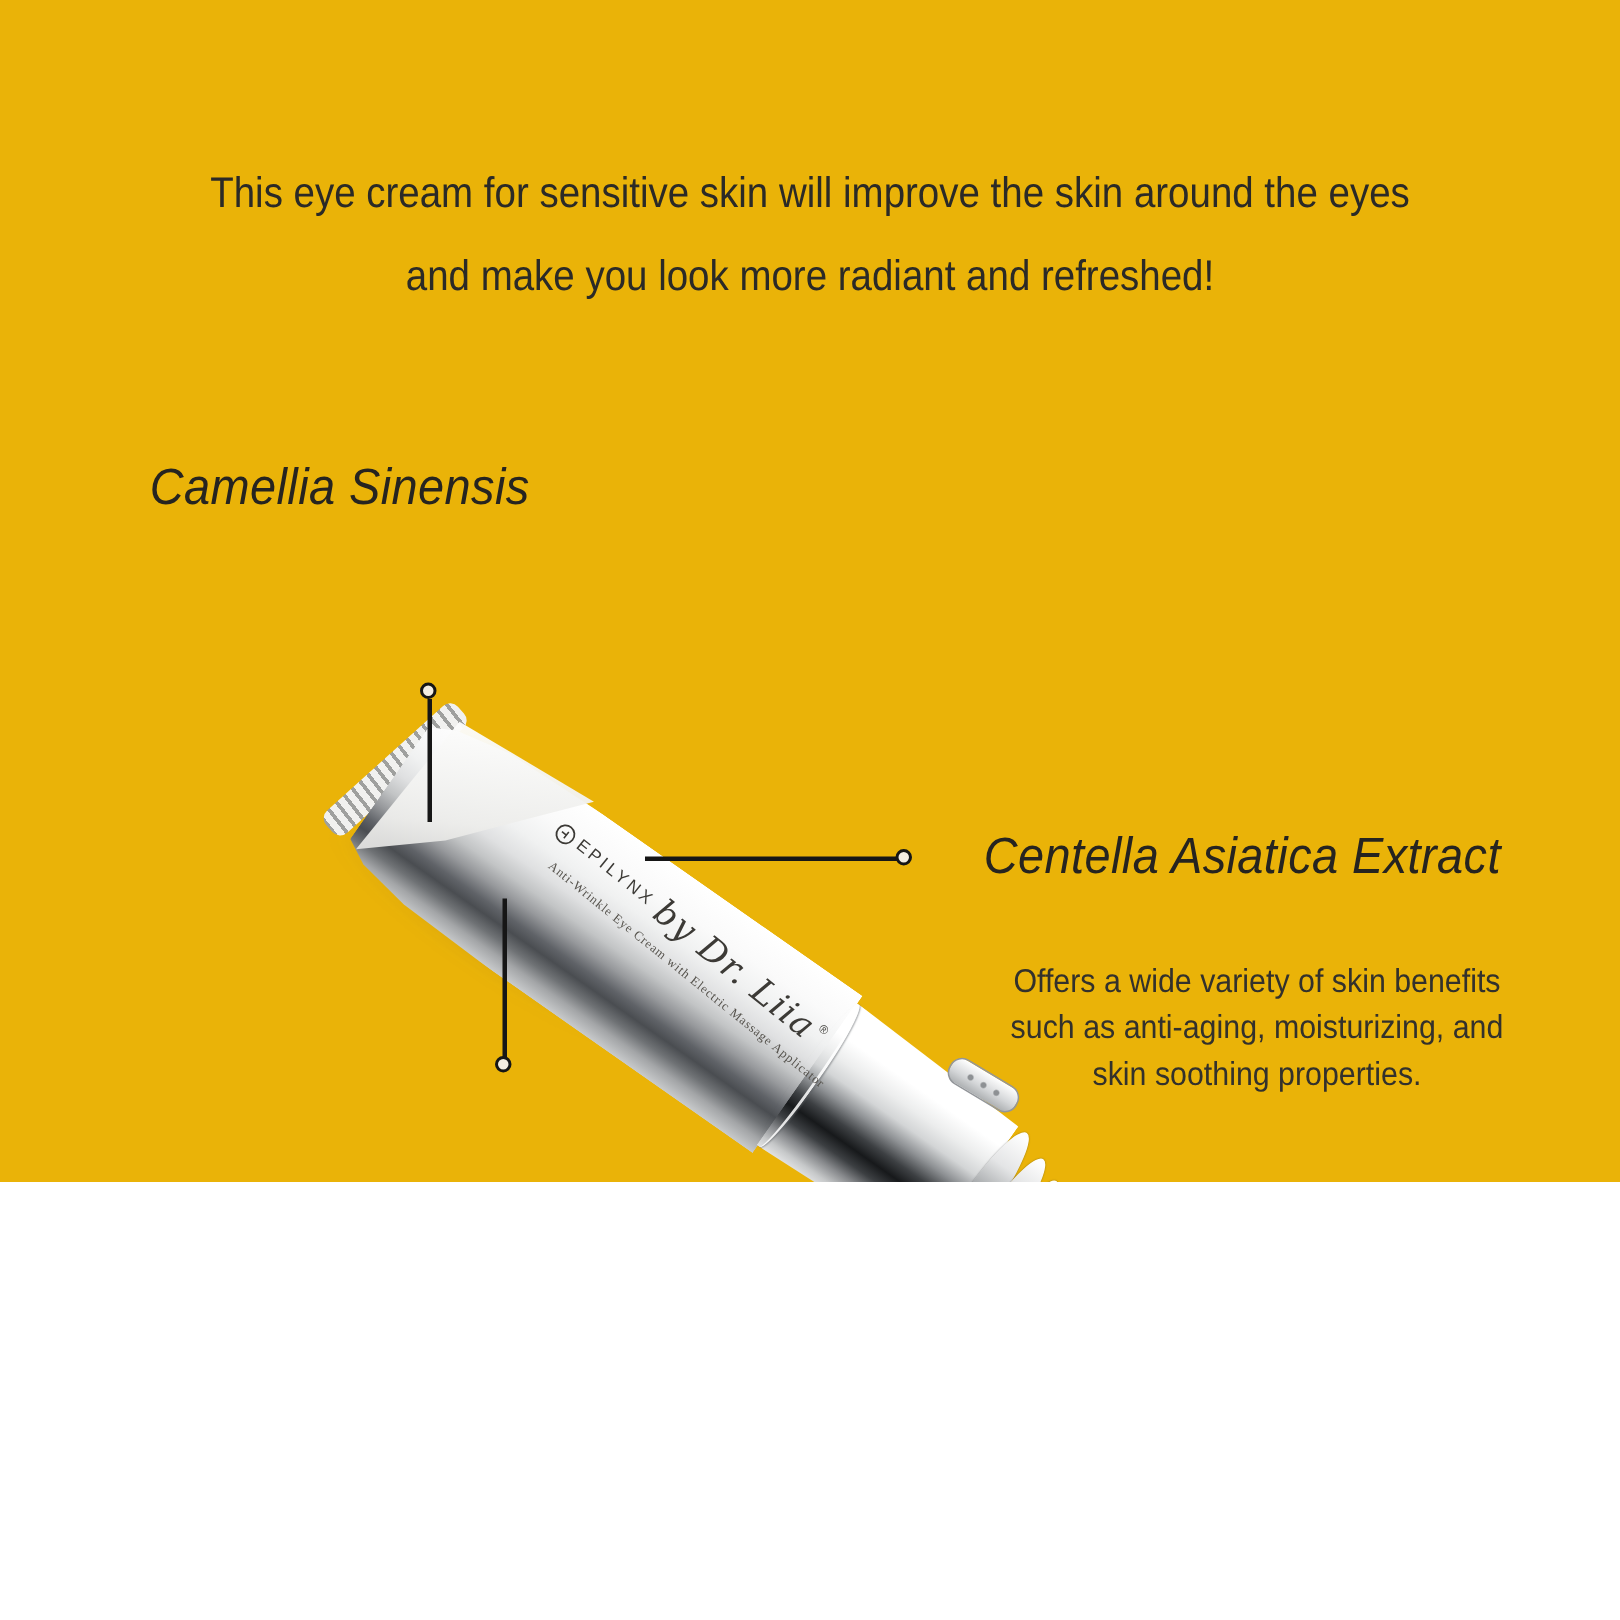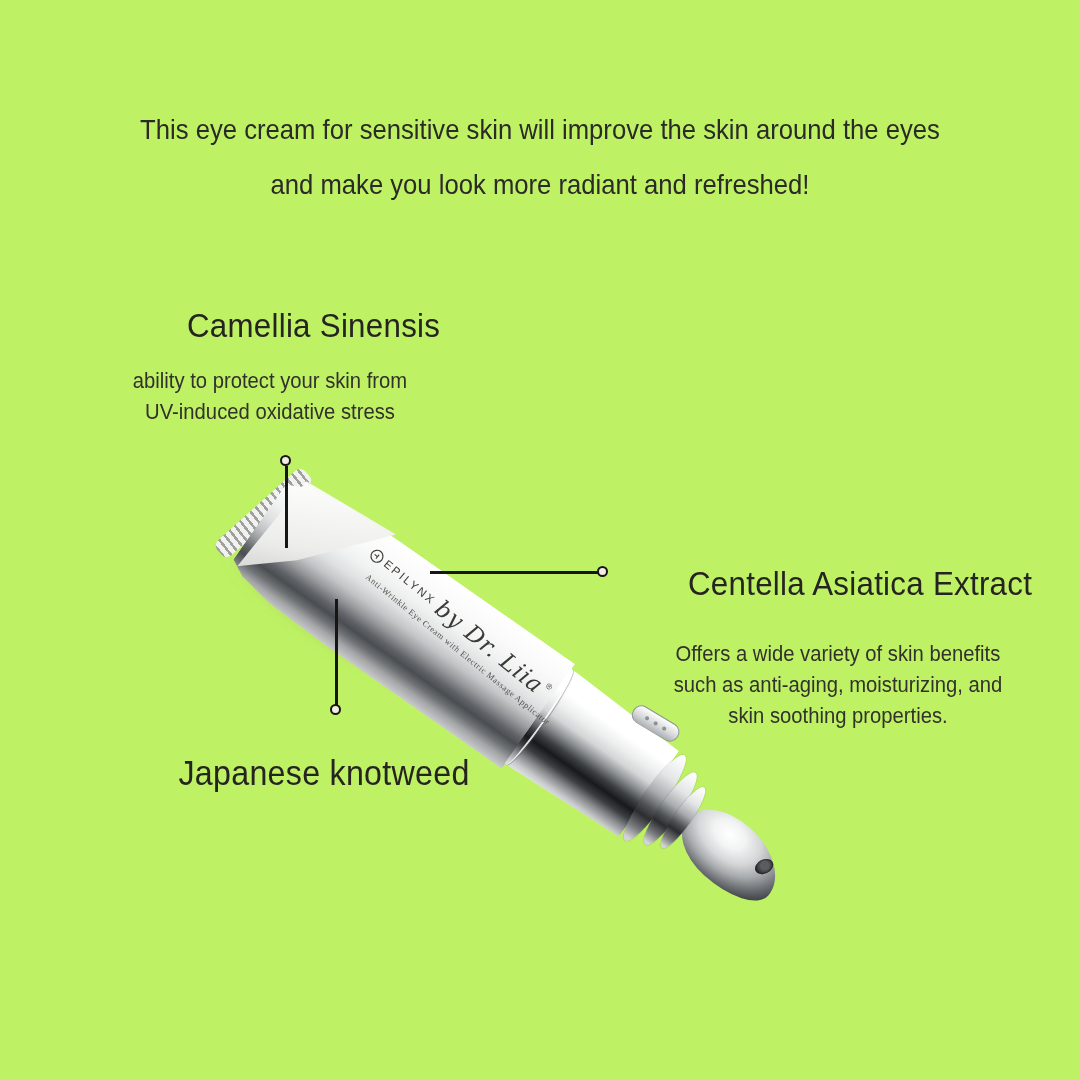--- a/index.html
+++ b/index.html
@@ -1,28 +1,28 @@
 <!DOCTYPE html>
 <html><head>
 <meta charset="utf-8">
 <style>
   html,body{margin:0;padding:0;}
   .canvas{
-    position:relative;width:1080px;height:1080px;overflow:hidden;
-    background:#bef264;
+    position:relative;width:1080px;height:788px;overflow:hidden;
+    background:#eab308;
     font-family:"Liberation Sans",sans-serif;
     color:#2f2d29;
   }
   
   .headline{position:absolute;left:0;top:102px;width:1080px;text-align:center;
     font-size:28.5px;line-height:55px;color:#2b2a27;}
   .hl-line{white-space:nowrap;transform:scaleX(.90);transform-origin:50% 50%;}
 
-  .callout-title{position:absolute;text-align:right;font-size:34px;font-weight:400;
-    color:#262420;letter-spacing:.3px;}
+  .callout-title{position:absolute;text-align:left;font-size:34px;font-weight:400;
+    color:#262420;letter-spacing:.3px;font-style:italic;}
   .callout-title .inner{white-space:nowrap;transform:scaleX(.92);transform-origin:50% 0;}
   .callout-desc{position:absolute;text-align:center;font-size:22px;color:#33312c;}
   .callout-desc .inner{transform:scaleX(.92);transform-origin:50% 0;}
   .callout-desc .dline{white-space:nowrap;}
 
   #camellia-title{left:85px;top:306px;width:370px;}
   #camellia-desc{left:85px;top:365px;width:370px;line-height:31px;}
   #centella-title{left:640px;top:552px;width:396px;}
   #centella-desc{left:640px;top:599px;width:396px;line-height:31px;margin-top:39px;}
   #knotweed-title{left:100px;top:753px;width:385px;font-size:35px;}
@@ -102,41 +102,32 @@
 <div class="canvas">
 
   <div class="headline">
     <div class="hl-line">This eye cream for sensitive skin will improve the skin around the eyes</div>
     <div class="hl-line">and make you look more radiant and refreshed!</div>
   </div>
 
   <h2 class="callout-title" id="camellia-title" style="margin:0;">
     <span class="inner" style="display:block;">Camellia Sinensis</span>
   </h2>
-  <div class="callout-desc" id="camellia-desc">
-    <div class="inner">
-      <div class="dline">ability to protect your skin from</div>
-      <div class="dline">UV-induced oxidative stress</div>
-    </div>
-  </div>
 
-  <h2 class="callout-title" id="centella-title" style="margin:12px;">
+  <h2 class="callout-title" id="centella-title" style="margin:0;">
     <span class="inner" style="display:block;">Centella Asiatica Extract</span>
   </h2>
   <div class="callout-desc" id="centella-desc">
     <div class="inner">
       <div class="dline">Offers a wide variety of skin benefits</div>
       <div class="dline">such as anti-aging, moisturizing, and</div>
       <div class="dline">skin soothing properties.</div>
     </div>
   </div>
 
-  <h2 class="callout-title" id="knotweed-title" style="margin:0;">
-    <span class="inner" style="display:block;">Japanese knotweed</span>
-  </h2>
 
   <div class="product">
     <div class="p-shadow"></div>
     <div class="p-serration"></div>
     <div class="p-body"></div>
     <div class="p-sealface"></div>
 
     <div class="p-brand">
       <div class="brand-line1">
         <svg class="brand-logo" viewBox="0 0 20 20">

